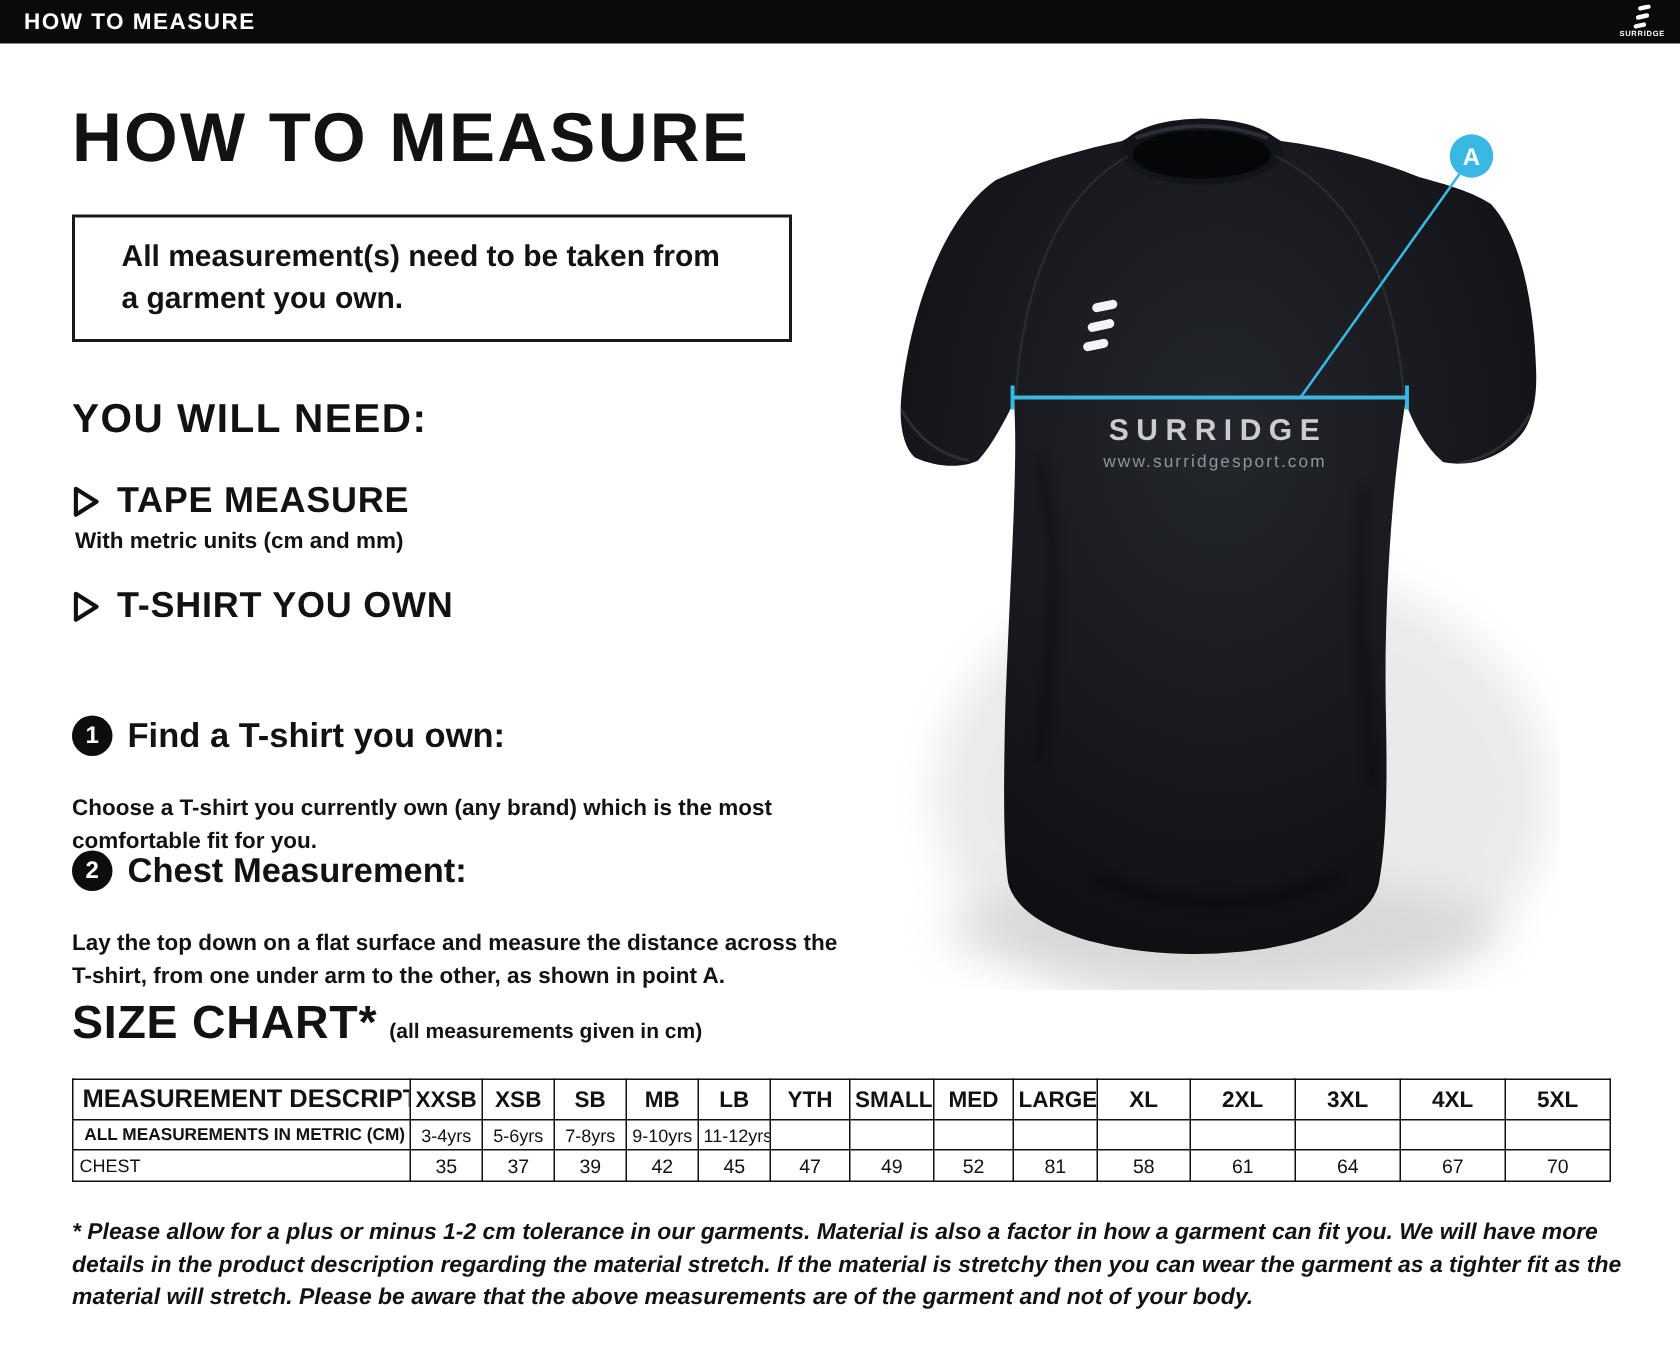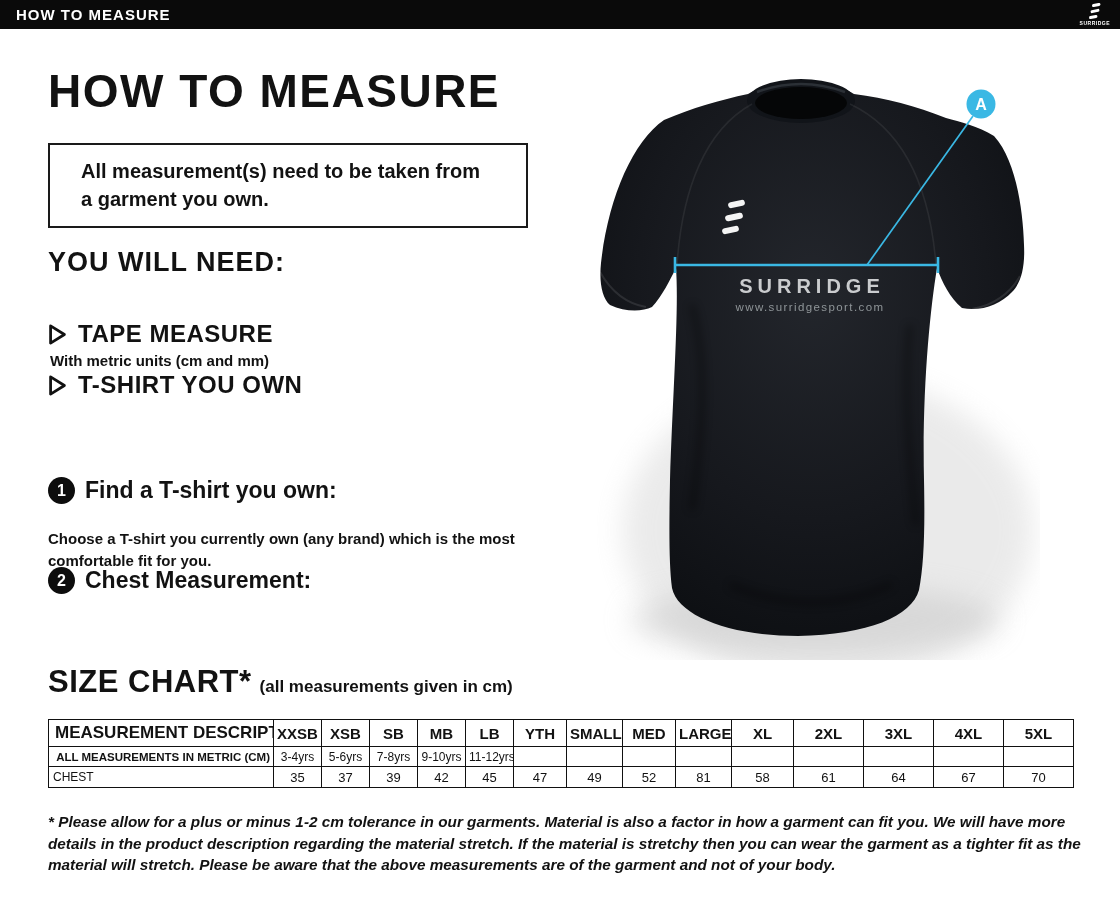--- a/index.html
+++ b/index.html
@@ -12,40 +12,40 @@
           padding:0 10px 0 16px;}
   .topbar-title{color:#ffffff;font-size:15px;font-weight:bold;letter-spacing:1px;}
   .topbar-brand{display:flex;flex-direction:column;align-items:center;gap:1px;line-height:1;}
   .topbar-brand .brand-word{color:#ffffff;font-size:5px;font-weight:bold;letter-spacing:.5px;}
 
   
   .h1{position:absolute;left:48px;top:66px;font-size:46px;font-weight:bold;
       letter-spacing:1.5px;line-height:1.1;}
   .notice-box{position:absolute;left:48px;top:143px;width:480px;box-sizing:border-box;
       border:2.5px solid #1a1a1a;padding:13px 31px;font-size:20px;font-weight:bold;line-height:1.38;}
-  .h2-need{position:absolute;left:48px;top:247px;font-size:27px;font-weight:bold;letter-spacing:1px;}
+  .h2-need{position:absolute;left:48px;top:264px;font-size:27px;font-weight:bold;letter-spacing:1px;}
 
   .need-item{position:absolute;left:48px;}
   .need-item .row{display:flex;align-items:center;gap:11px;}
   .need-item .label{font-size:24px;font-weight:bold;letter-spacing:.5px;}
   .need-item .desc{font-size:15px;font-weight:bold;margin-top:4px;margin-left:2px;}
   #need-item-0{top:320px;}
-  #need-item-1{top:371px;text-align:center;}
+  #need-item-1{top:390px;text-align:center;}
 
   .step{position:absolute;left:48px;width:530px;}
   .step .row{display:flex;align-items:center;gap:10px;}
   .badge{width:27px;height:27px;border-radius:50%;background:#0d0d0d;color:#fff;
          display:flex;align-items:center;justify-content:center;font-size:16px;font-weight:bold;flex:0 0 27px;}
   .step .title{font-size:23px;font-weight:bold;}
   .step .desc{font-size:15px;font-weight:bold;line-height:1.45;margin-top:24px;width:522px;}
   #step-0{top:477px;}
   #step-1{top:567px;}
 
   .h2-chart{position:absolute;left:48px;top:664px;font-size:31px;font-weight:bold;letter-spacing:.5px;}
-  .h2-chart .sub{font-size:17px;font-weight:bold;letter-spacing:0;margin-left:8px;}
+  .h2-chart .sub{font-size:14px;font-weight:bold;letter-spacing:0;margin-left:8px;}
 
   
   .size-table{position:absolute;left:48px;top:719px;border-collapse:collapse;table-layout:fixed;
               width:1025px;background:#fff;}
   .size-table td,.size-table th{border:1.6px solid #111;padding:0 3px;text-align:center;
               overflow:hidden;white-space:nowrap;}
   .size-table .hdr{height:27px;font-size:15px;font-weight:bold;}
   .size-table .hdr-desc{font-size:17px;font-weight:bold;text-align:left;padding-left:6px;}
   .size-table .r2{height:20px;font-size:12px;}
   .size-table .r2-label{font-size:11.5px;font-weight:bold;text-align:right;padding-left:4px;}
@@ -106,20 +106,21 @@
     <span class="title">Find a T-shirt you own:</span>
   </div>
   <div class="desc">Choose a T-shirt you currently own (any brand) which is the most comfortable fit for you.</div>
 </div>
 
 <div class="step" id="step-1">
   <div class="row">
     <span class="badge">2</span>
     <span class="title">Chest Measurement:</span>
   </div>
+  <div class="desc">Lay the top down on a flat surface and measure the distance across the T-shirt, from one under arm to the other, as shown in point A.</div>
 </div>
 
 <div class="h2-chart">
   <span>SIZE CHART*</span><span class="sub">(all measurements given in cm)</span>
 </div>
 
 <table class="size-table">
   <colgroup>
     <col style="width:225px">
     <col style="width:48px">

